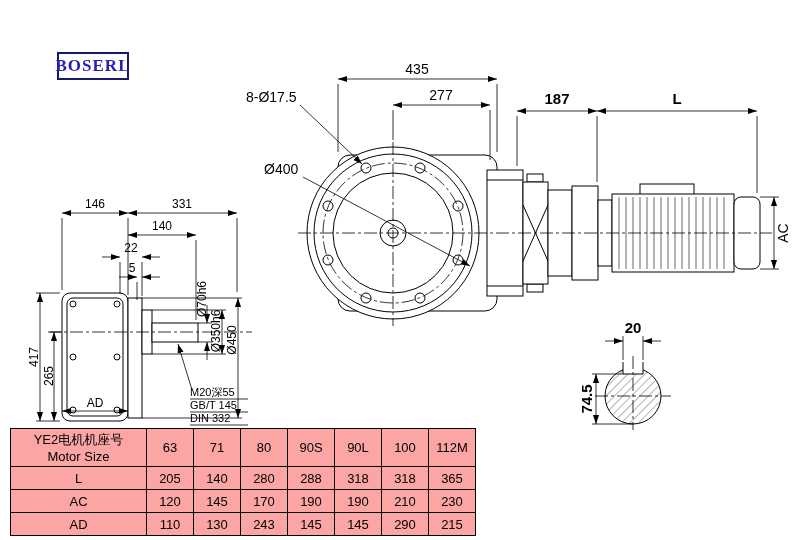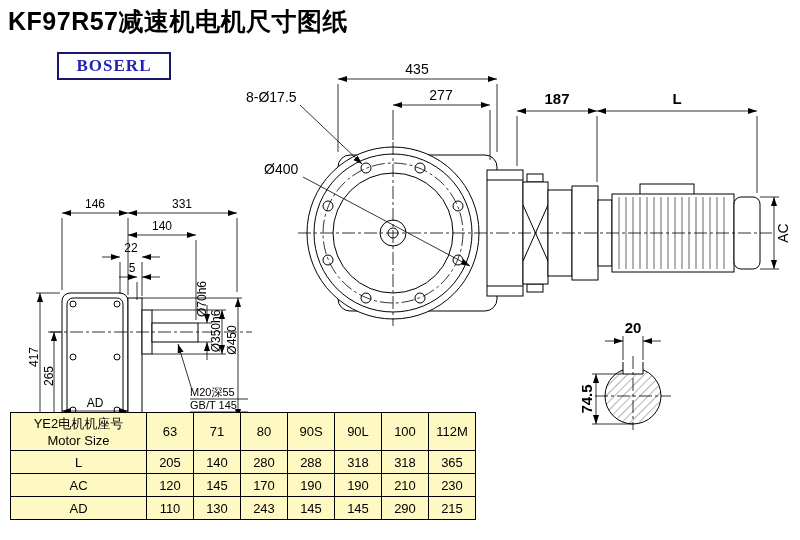--- a/index.html
+++ b/index.html
@@ -1,45 +1,44 @@
 <!DOCTYPE html>
 <html><head>
 <meta charset="utf-8">
 <style>
   *{margin:0;padding:0;box-sizing:border-box}
   html,body{width:800px;height:540px;overflow:hidden;background:#fff;
     font-family:"Liberation Sans",sans-serif;color:#000}
   .page{position:relative;width:800px;height:540px;background:#fff;overflow:hidden}
   .title{position:absolute;left:8px;top:5px;font-size:25px;font-weight:700;letter-spacing:0.5px}
-  .logo{position:absolute;left:57px;top:52px;width:114px;height:28px;border:2px solid #17176b;
+  .logo{position:absolute;left:57px;top:52px;width:72px;height:28px;border:2px solid #17176b;
     display:flex;align-items:center;justify-content:center;background:#fff}
   .logo span{font-family:"Liberation Serif",serif;font-size:17px;font-weight:700;color:#2222bb;letter-spacing:1px}
   svg.draw{position:absolute;left:0;top:0}
   svg text{font-family:"Liberation Sans",sans-serif;fill:#000}
   .shape{fill:#fff;stroke:#000;stroke-width:1}
   .ln{fill:none;stroke:#000;stroke-width:1}
   .thin{fill:none;stroke:#000;stroke-width:0.6}
   .cl{fill:none;stroke:#000;stroke-width:0.8;stroke-dasharray:13 3 3 3}
   .dl{fill:none;stroke:#000;stroke-width:0.8}
   .dim{font-size:12px}
   .dim-md{font-size:14px}
   .dim-lg{font-size:15px;font-weight:700}
   .note{font-size:11px}
-  .dim-table{position:absolute;left:10px;top:412px;border-collapse:collapse;background:#fef9c3}
+  .dim-table{position:absolute;left:10px;top:428px;border-collapse:collapse;background:#fca5a5}
   .dim-table th,.dim-table td{border:1px solid #000;text-align:center;vertical-align:middle;
     font-weight:400;font-size:13px;color:#000;padding:0}
   .dim-table thead th{height:38px}
   .dim-table tbody td{height:23px}
 </style>
 </head>
 <body>
 
 <div class="page">
 
-  <div class="title">KF97R57减速机电机尺寸图纸</div>
 
   <div class="logo">
     <span>BOSERL</span>
   </div>
 
   <svg class="draw" width="800" height="430" viewBox="0 0 800 430">
     <defs>
       <marker id="arr" viewBox="0 0 10 8" refX="10" refY="4" markerWidth="9" markerHeight="7.2" orient="auto-start-reverse" markerUnits="userSpaceOnUse">
         <path d="M0,0.6 L10,4 L0,7.4 Z" fill="#000"></path>
       </marker>

